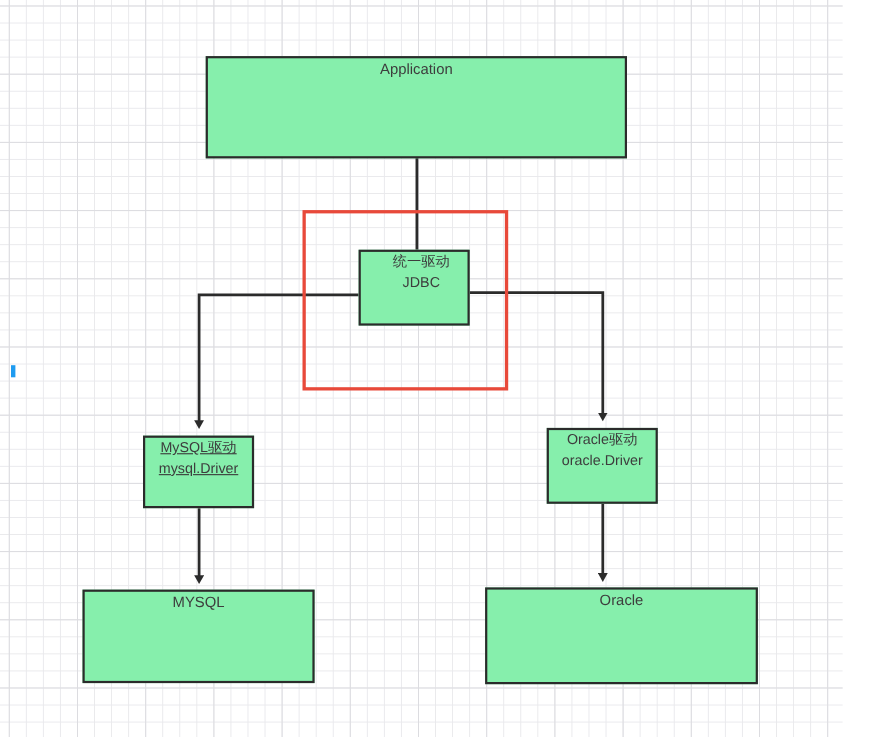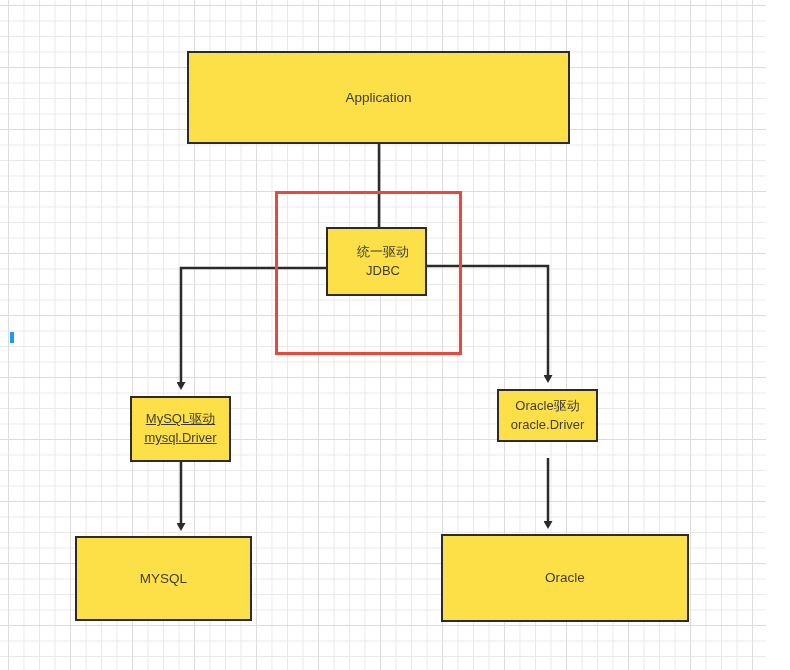--- a/index.html
+++ b/index.html
@@ -46,24 +46,24 @@
   #diagram-svg {
     position: absolute;
     left: 0;
     top: 0;
     width: 790px;
     height: 670px;
   }
   .node-box {
     position: absolute;
     border: 2.5px solid #2b2b2b;
-    background: #fde047;
+    background: #86efac;
     box-sizing: border-box;
     display: flex;
-    align-items: center;
+    align-items: flex-start;
     justify-content: center;
     text-align: center;
     color: #3a3a3a;
     line-height: 1.45;
   }
   .node-label {
     white-space: pre-line;
     font-size: 13px;
     color: #3d3d3d;
   }
@@ -115,26 +115,26 @@
   <div class="node-box" style="left:326px; top:227px; width:101px; height:69px;padding-left:13px;">
     <span class="node-label">统一驱动
 JDBC</span>
   </div>
 
   <div class="node-box" style="left:130px; top:396px; width:101px; height:66px;text-decoration:underline;">
     <span class="node-label">MySQL驱动
 mysql.Driver</span>
   </div>
 
-  <div class="node-box" style="left:497px; top:389px; width:101px; height:53px;">
+  <div class="node-box" style="left:497px; top:389px; width:101px; height:69px;">
     <span class="node-label">Oracle驱动
 oracle.Driver</span>
   </div>
 
-  <div class="node-box" style="left:75px; top:536px; width:177px; height:85px;">
+  <div class="node-box" style="left:75px; top:536px; width:211px; height:85px;">
     <span class="node-label large">MYSQL</span>
   </div>
 
   <div class="node-box" style="left:441px; top:534px; width:248px; height:88px;">
     <span class="node-label large">Oracle</span>
   </div>
 
   <div id="left-marker" style="left:10px; top:332px; width:4px; height:11px; background:#1e9bf0;"></div>
 
 </div>

